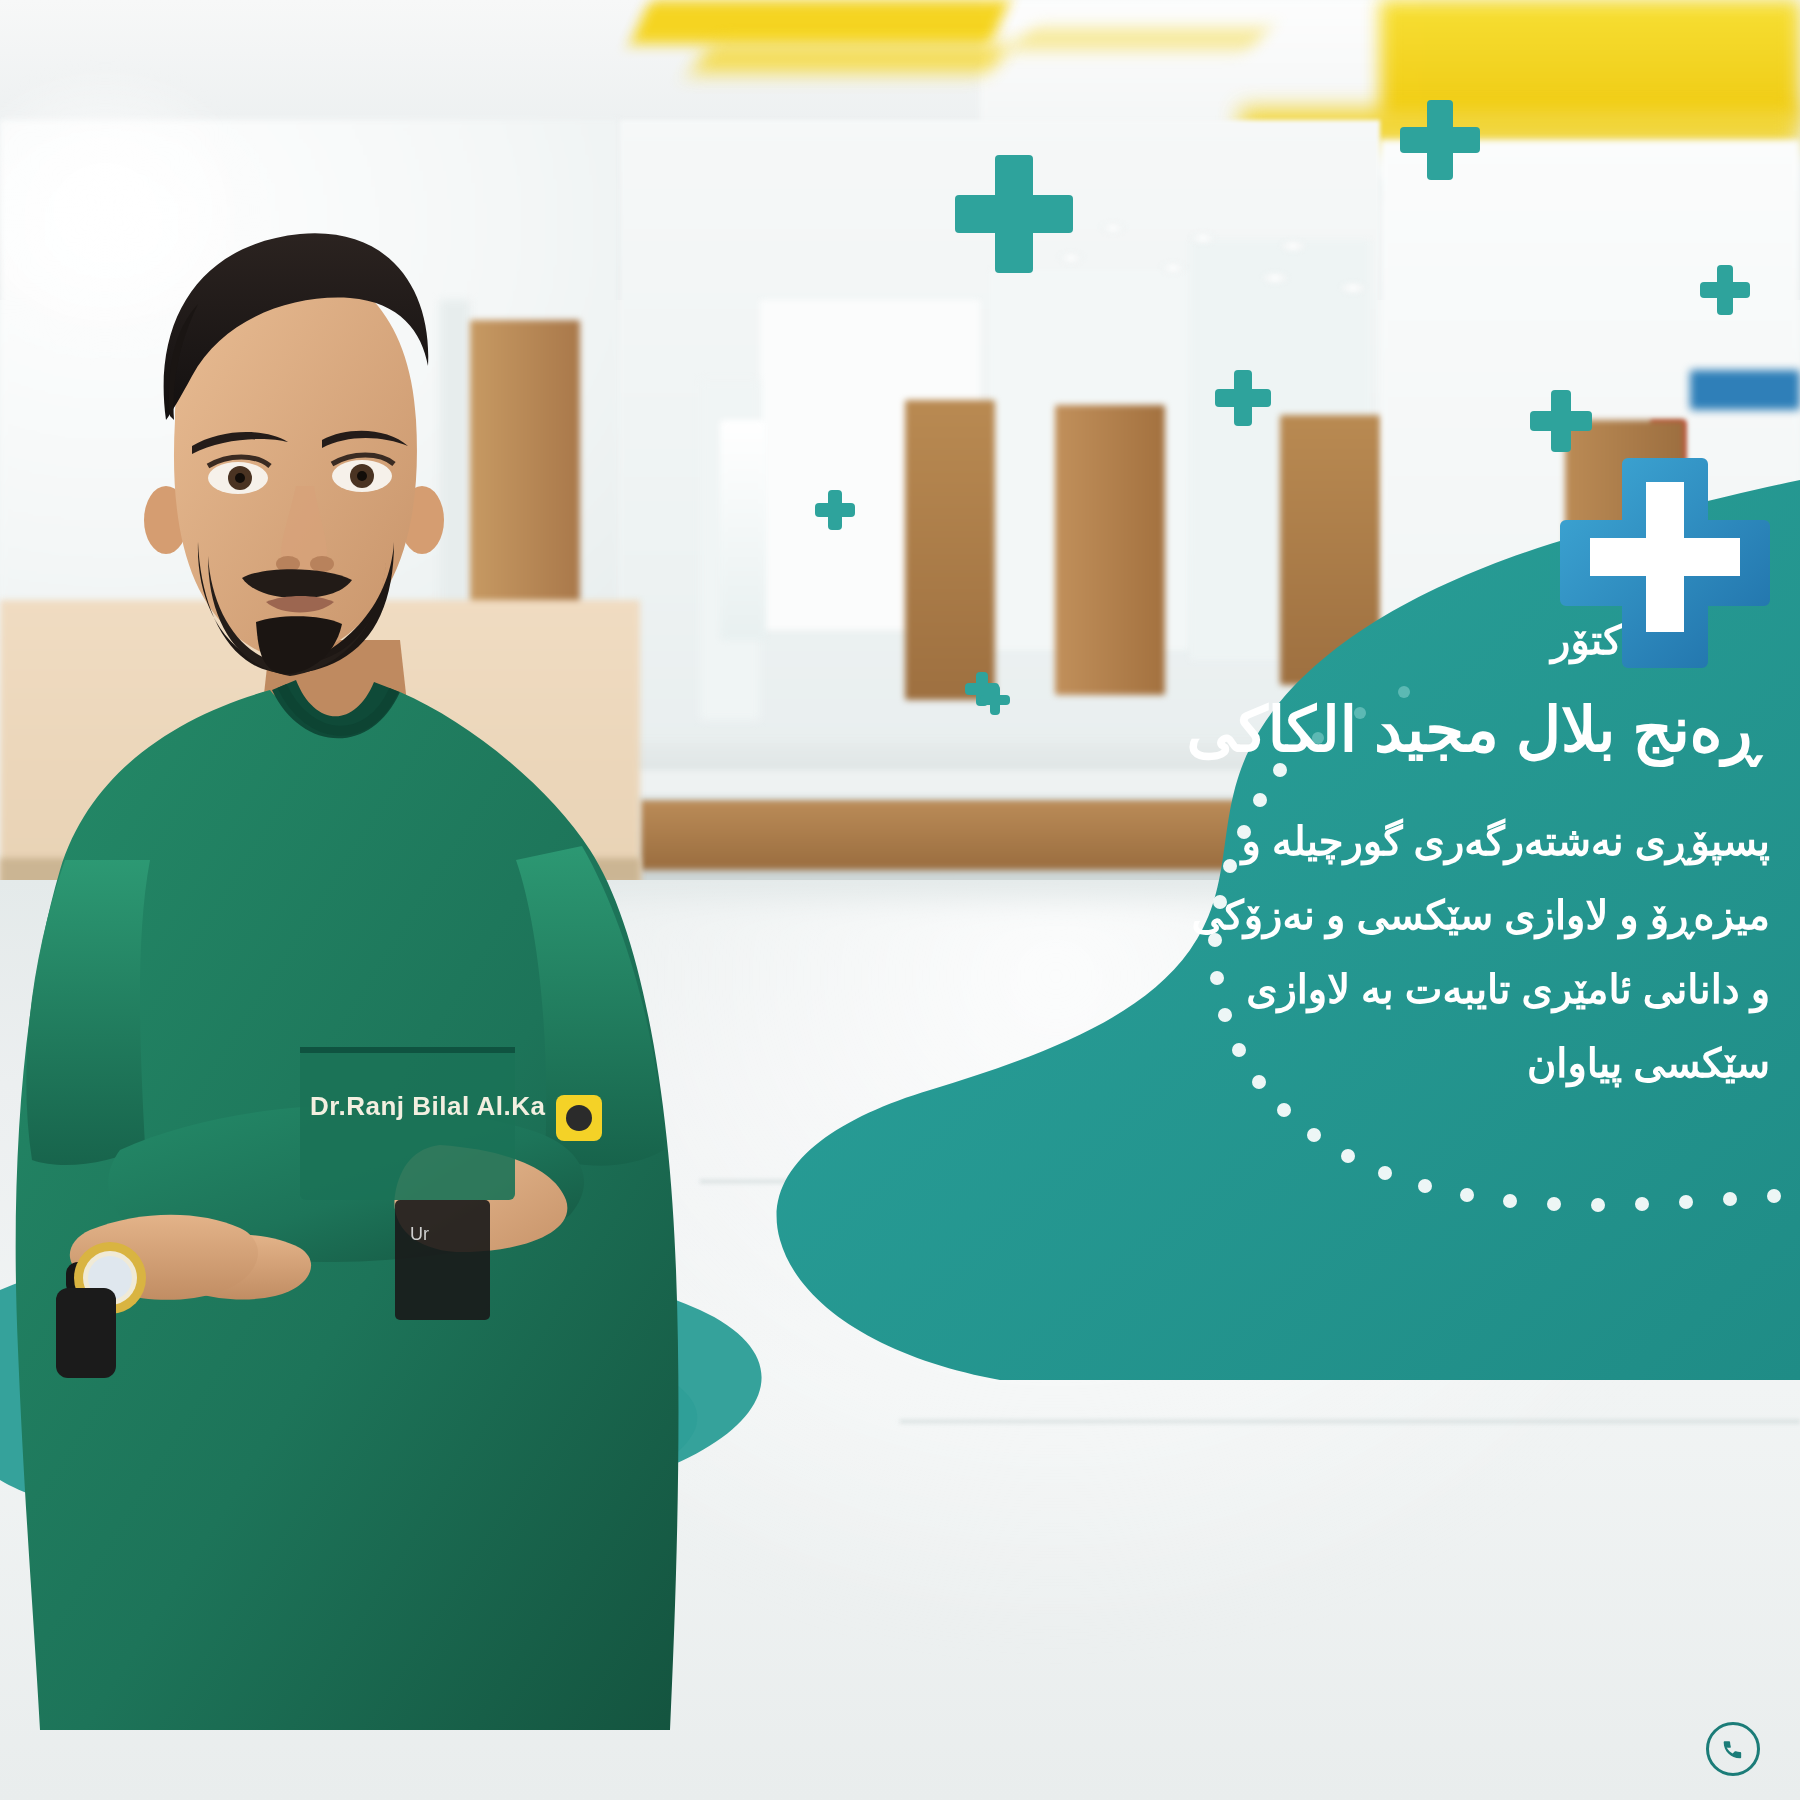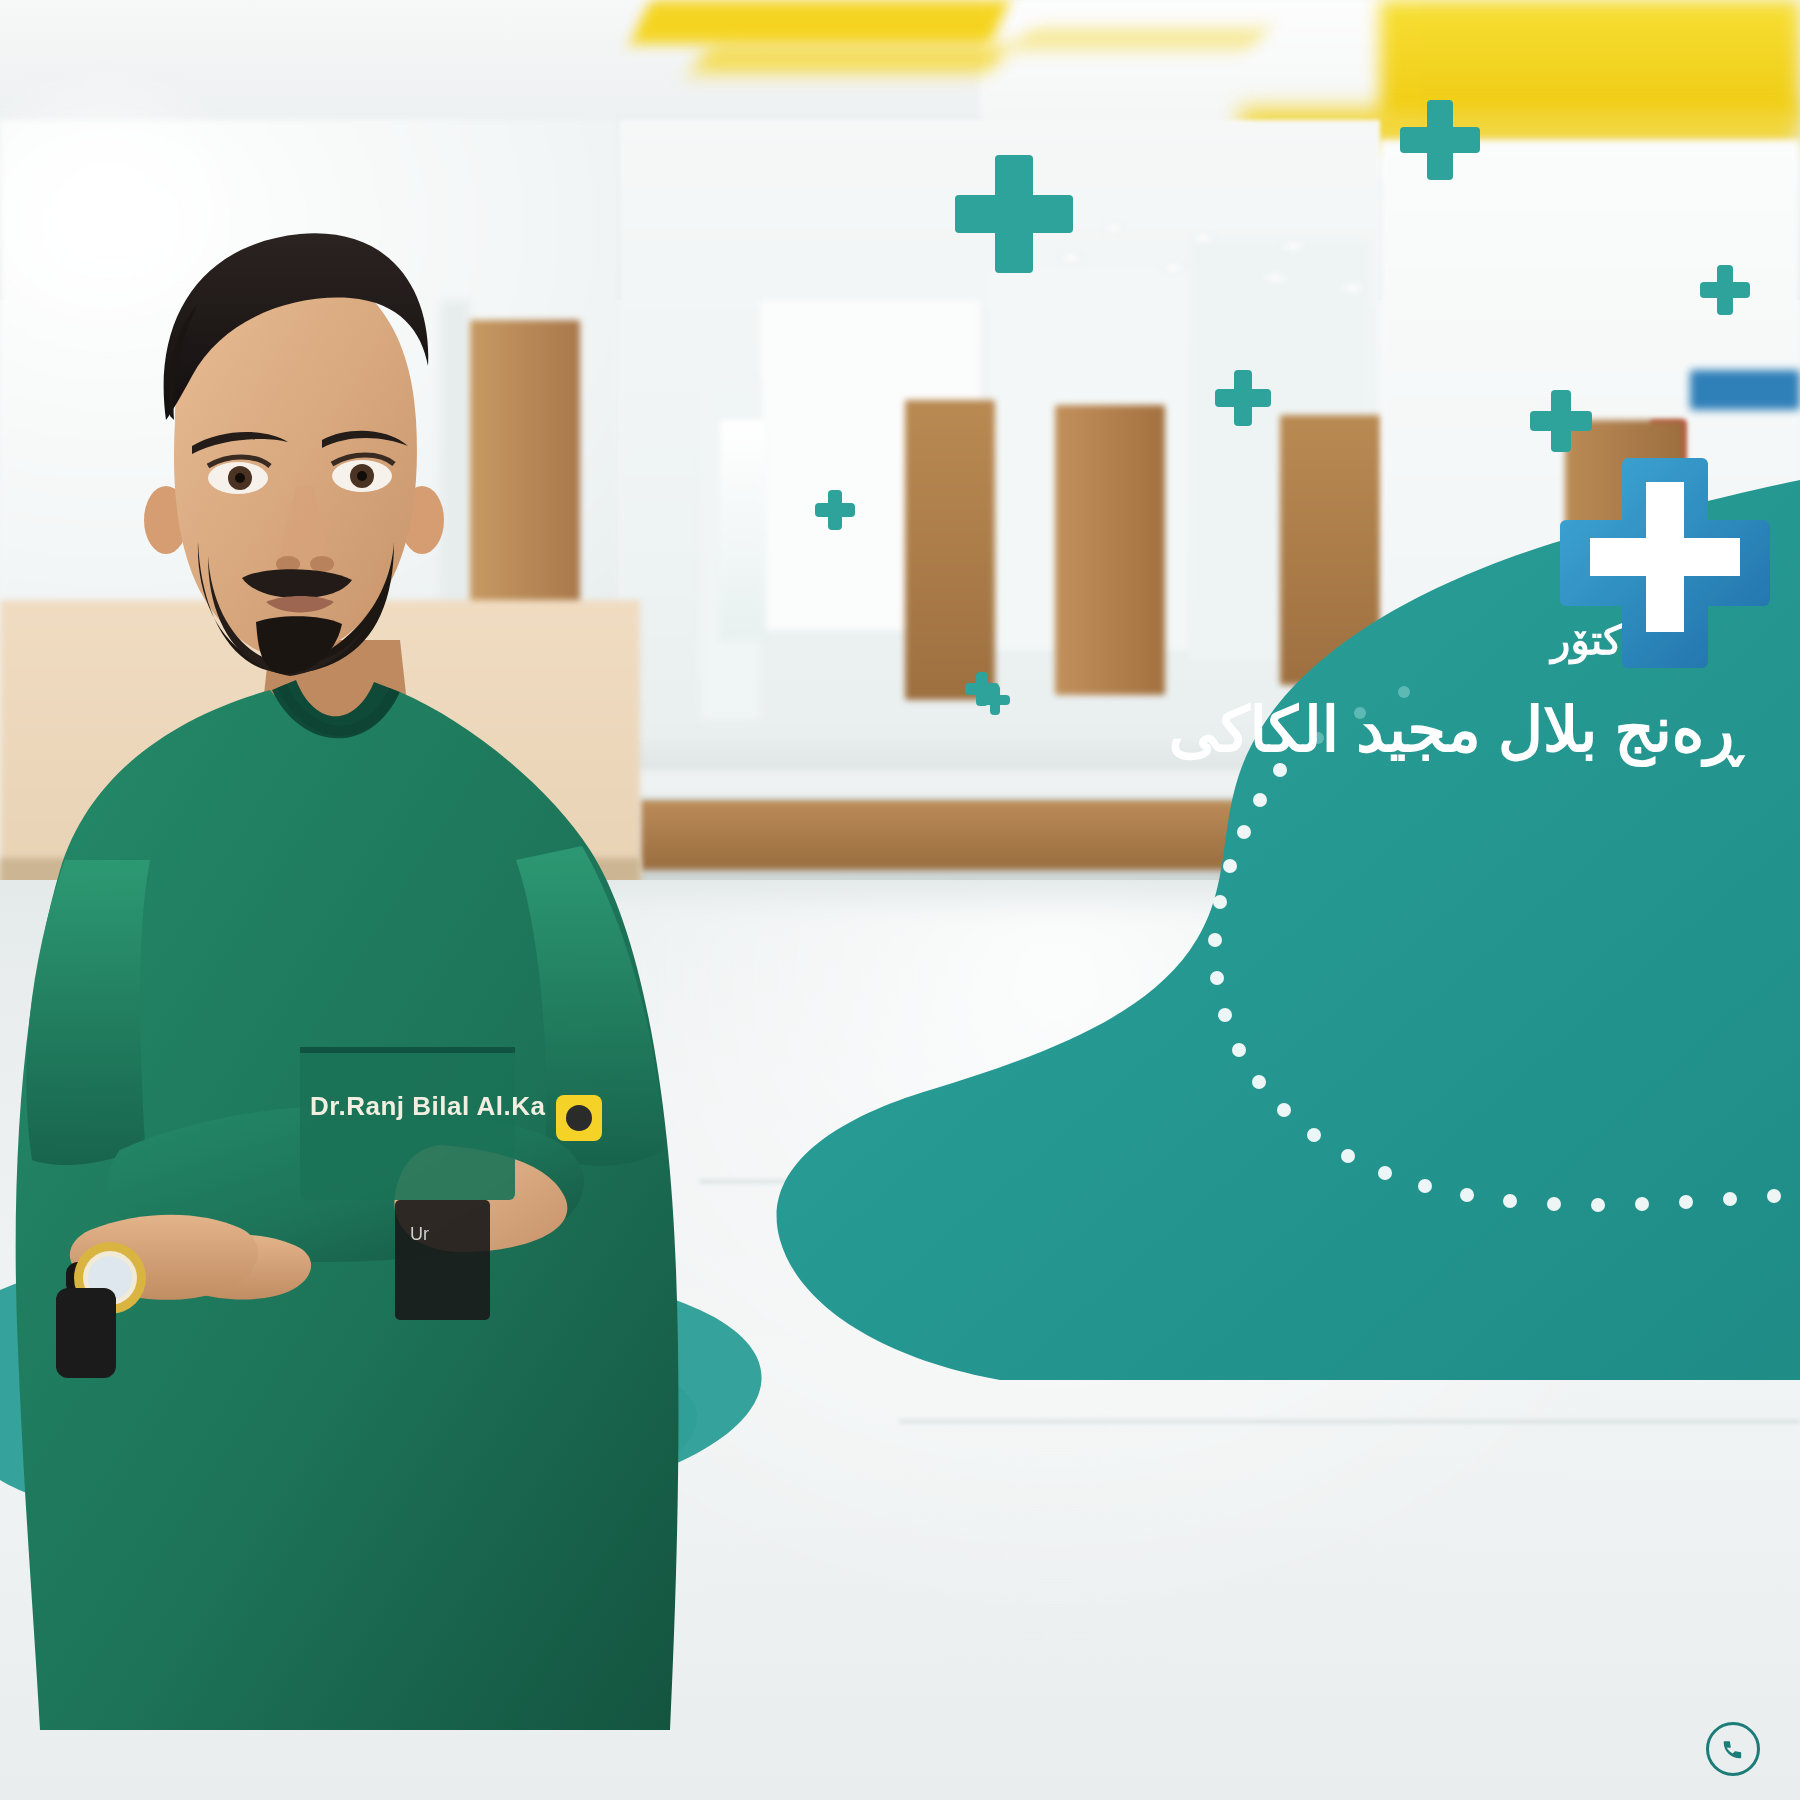--- a/index.html
+++ b/index.html
@@ -166,21 +166,21 @@
   .txt-wrap {
     position:absolute; z-index:8; right:30px; top:620px; width:1060px;
     text-align:right; direction:rtl; color:#ffffff;
   }
   .t-doctor {
     font-size:40px; font-weight:700; letter-spacing:1px;
     margin-right:130px; line-height:1;
   }
   .t-name {
     font-size:62px; font-weight:700; margin-top:36px; line-height:1.1;
-    margin-right:28px; white-space:nowrap;
+    margin-right:10px; white-space:nowrap;
   }
   .t-spec {
     font-size:40px; font-weight:700; line-height:1.85; margin-top:40px;
     margin-right:0px;
   }
   .t-spec div { white-space:nowrap; }
 
   
   .badge-cross {
     position:absolute; right:20px; top:450px; width:230px; height:230px; z-index:9;
@@ -375,20 +375,26 @@
                A6,6 0 0 1 214,156 H158 V212 A6,6 0 0 1 152,218 H78
                A6,6 0 0 1 72,212 V156 H16 A6,6 0 0 1 10,150 V76
                A6,6 0 0 1 16,70 H72 V14 A6,6 0 0 1 78,8 Z" fill="url(#bc)"></path>
       <path d="M96,32 H134 V88 H190 V126 H134 V182 H96 V126 H40 V88 H96 Z" fill="#ffffff"></path>
     </svg>
   </div>
 
   <div class="txt-wrap">
     <div class="t-doctor">دکتۆر</div>
     <div class="t-name">ڕەنج بلال مجید الکاکی</div>
+    <div class="t-spec">
+      <div>پسپۆڕی نەشتەرگەری گورچیلە و</div>
+      <div>میزەڕۆ و لاوازی سێکسی و نەزۆکی</div>
+      <div>و دانانی ئامێری تایبەت بە لاوازی</div>
+      <div>سێکسی پیاوان</div>
+    </div>
   </div>
 
   <div class="doc">
     <svg width="860" height="1630" viewBox="0 0 860 1630">
       <defs>
         <linearGradient id="scrub" x1="0" y1="0" x2="1" y2="1">
           <stop offset="0%" stop-color="#248a68"></stop>
           <stop offset="55%" stop-color="#1d7459"></stop>
           <stop offset="100%" stop-color="#14543f"></stop>
         </linearGradient>

